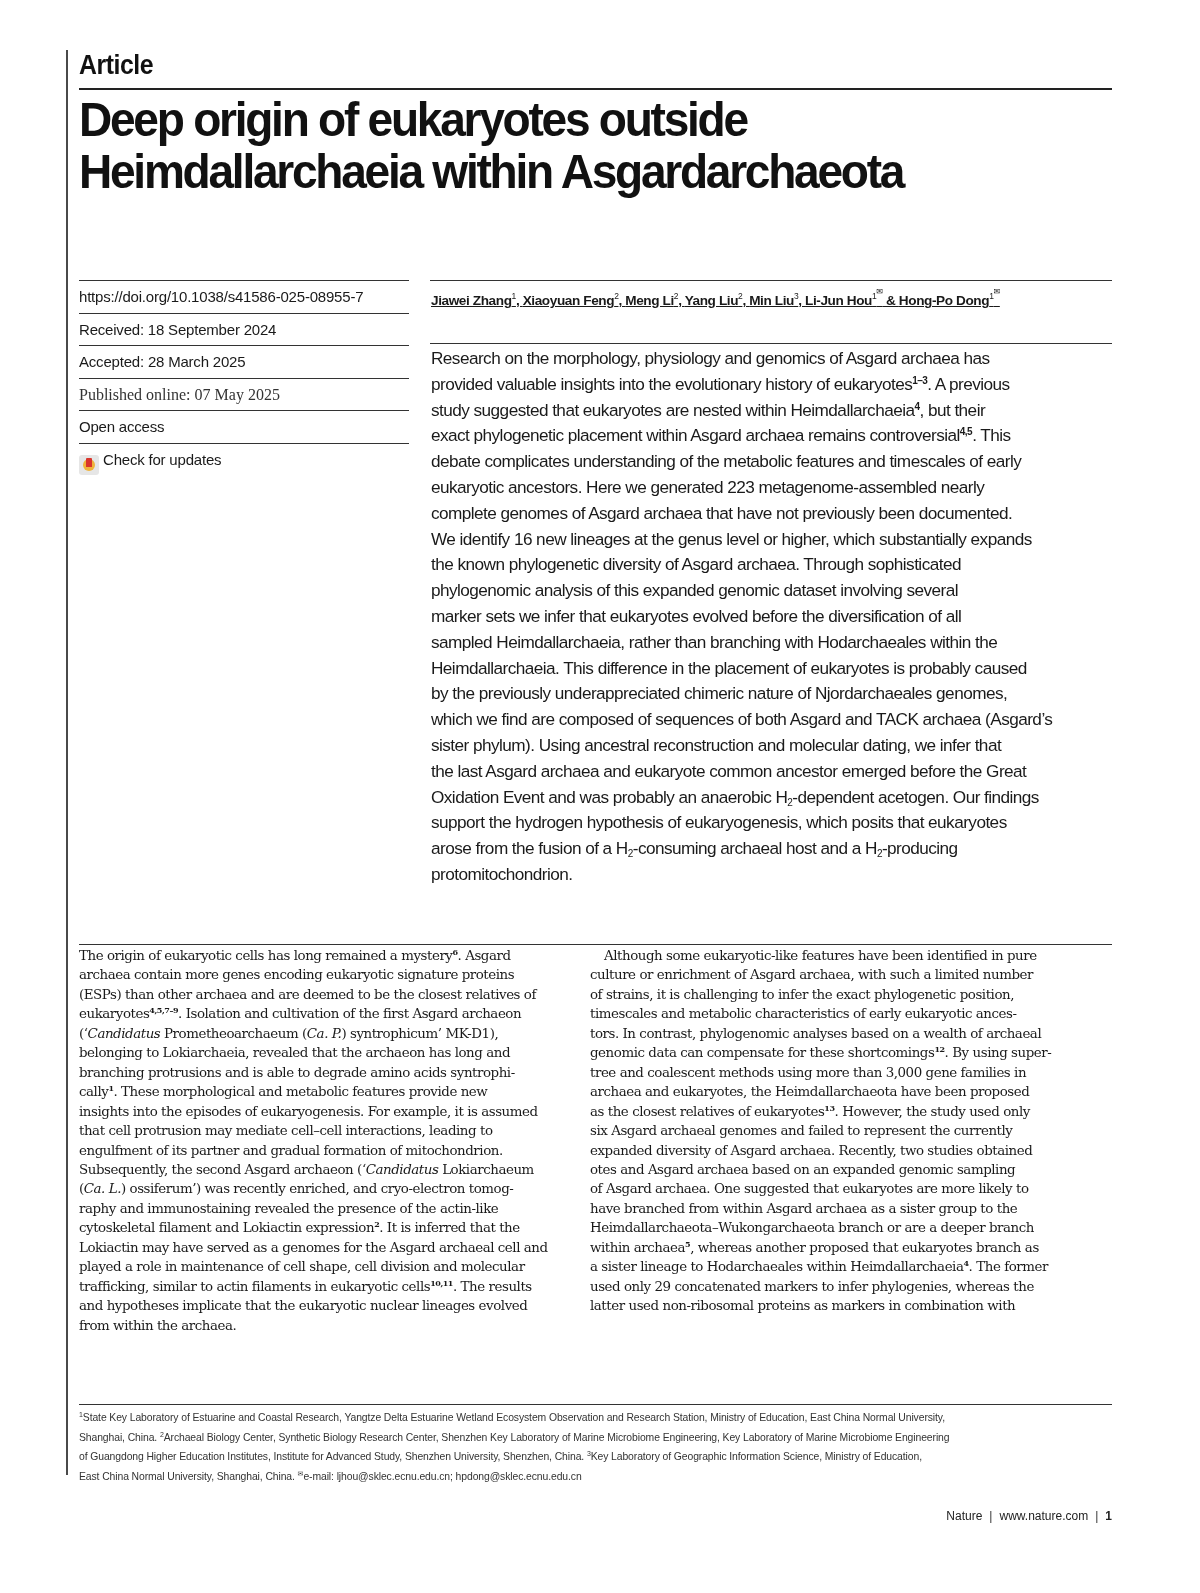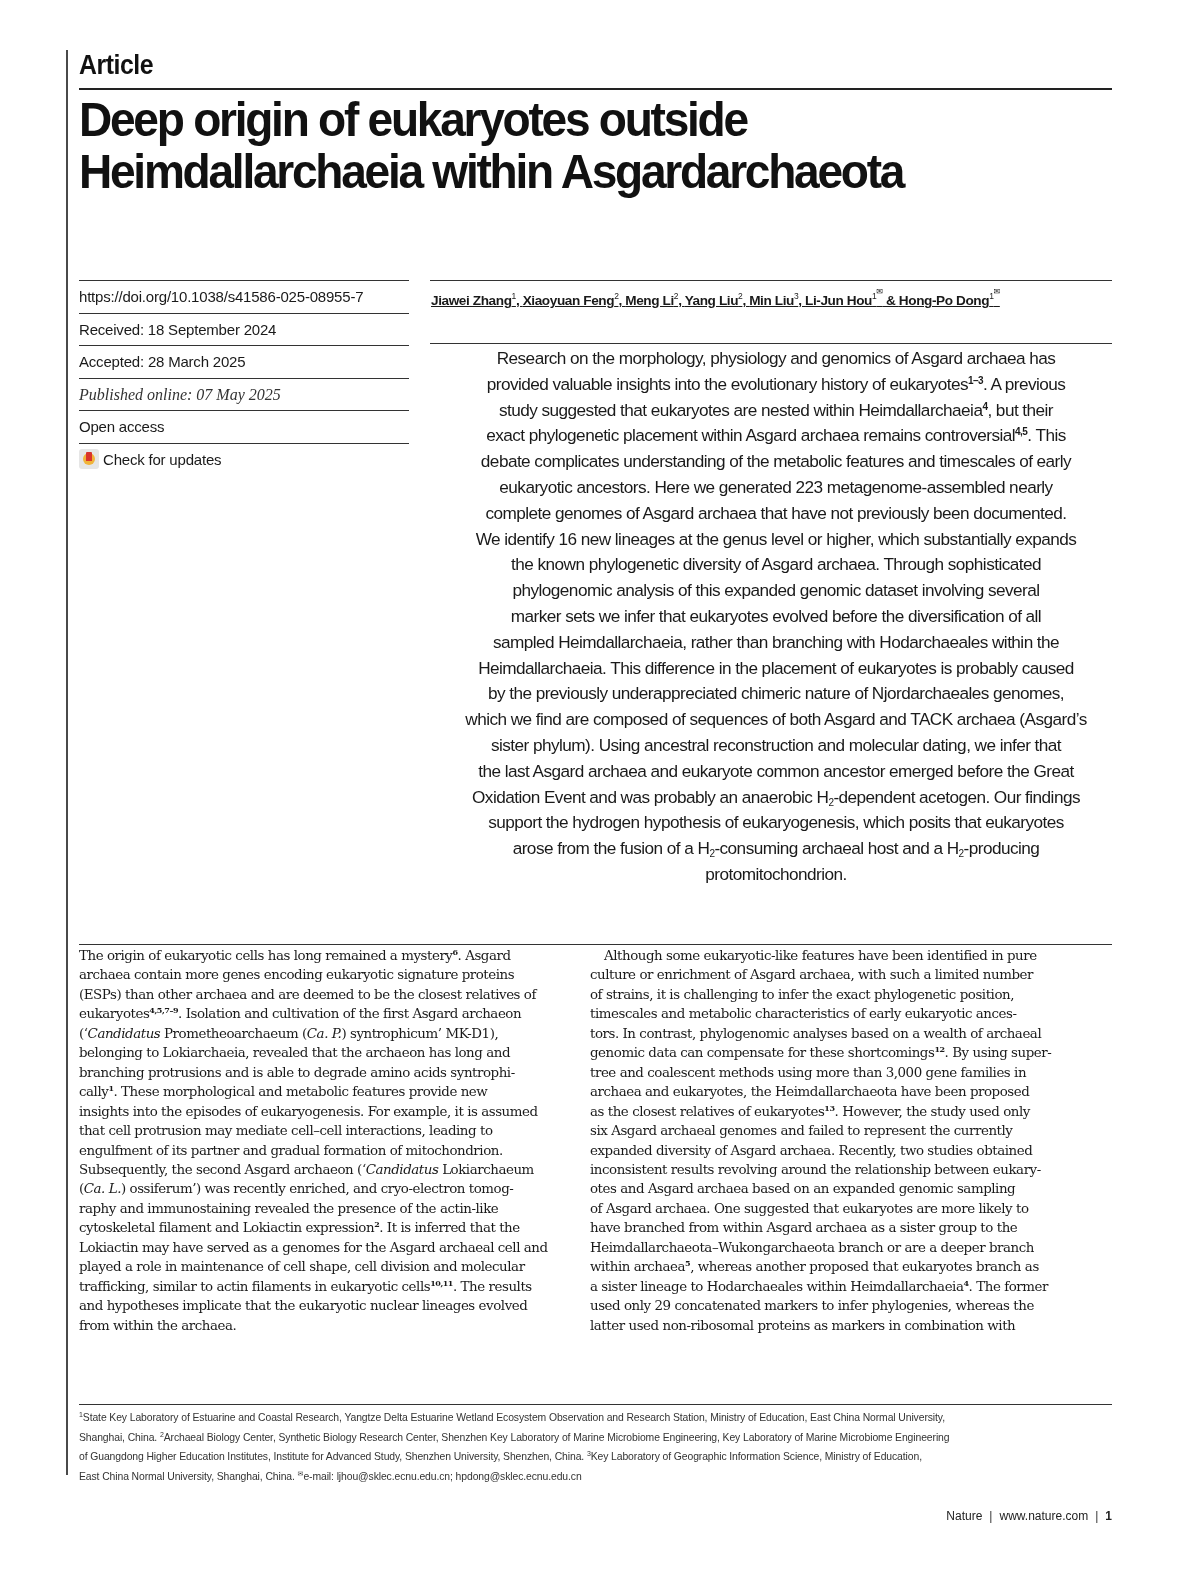--- a/index.html
+++ b/index.html
@@ -5,32 +5,32 @@
   html, body { margin: 0; padding: 0; background: #ffffff; }
   body { width: 1200px; height: 1593px; position: relative; overflow: hidden; color: #1a1a1a; }
   .vrule { position: absolute; left: 66px; top: 50px; width: 1.5px; height: 1425px; background: #4a4a4a; }
 
   .kicker { position: absolute; left: 79px; top: 50px; font-family: "Liberation Sans", sans-serif; font-weight: bold; font-size: 27px; letter-spacing: -0.5px; color: #111; transform: scaleX(0.92); transform-origin: left; }
   .hr-top { position: absolute; left: 79px; top: 88px; width: 1033px; height: 1.5px; background: #222; }
   .title { position: absolute; left: 79px; top: 93px; width: 1060px; font-family: "Liberation Sans", sans-serif; font-weight: bold; font-size: 49px; line-height: 52px; letter-spacing: -2.4px; color: #111; transform: scaleX(0.94); transform-origin: left; margin: 0; }
 
   .meta { position: absolute; left: 79px; top: 280px; width: 330px; font-family: "Liberation Sans", sans-serif; font-size: 15px; color: #1a1a1a; }
   .meta-row { border-top: 1px solid #333; height: 31.5px; line-height: 31px; white-space: nowrap; font-weight: 500; letter-spacing: -0.2px; }
-  .meta-row.serif { font-family: "Liberation Serif", serif; font-size: 16px; color: #333; font-weight: normal; letter-spacing: 0; font-style: italic; }
-  .cfu { display: flex; align-items: center; gap: 4px; }
+  .meta-row.serif { font-family: "Liberation Serif", serif; font-size: 16px; color: #333; font-weight: normal; letter-spacing: 0; }
+  .cfu { display: flex; align-items: flex-end; gap: 4px; }
   .cfu-icon { width: 20px; height: 20px; border-radius: 3px; background: #e6e6e6; position: relative; display: inline-block; }
   .cfu-icon::before { content: ""; position: absolute; left: 4px; top: 4px; width: 12px; height: 12px; border-radius: 50%; background: #f0b43a; }
   .cfu-icon::after { content: ""; position: absolute; left: 7px; top: 3px; width: 6px; height: 9px; background: #d9342b; border-radius: 1px 1px 0 0; }
 
   .authors-line { position: absolute; left: 430px; top: 280px; width: 682px; height: 1px; background: #333; }
   .authors { position: absolute; left: 431px; top: 287px; width: 690px; font-family: "Liberation Sans", sans-serif; font-size: 13.6px; font-weight: bold; letter-spacing: -0.4px; white-space: nowrap; color: #1a1a1a; text-decoration: underline; }
   .authors sup { font-size: 8.5px; font-weight: normal; }
 
   .abs-line { position: absolute; left: 430px; top: 343px; width: 682px; height: 1px; background: #333; }
-  .abstract { position: absolute; left: 431px; top: 346px; width: 690px; font-family: "Liberation Sans", sans-serif; font-size: 17.2px; line-height: 25.8px; letter-spacing: -0.55px; color: #1a1a1a; margin: 0; text-align: center; }
+  .abstract { position: absolute; left: 431px; top: 346px; width: 690px; font-family: "Liberation Sans", sans-serif; font-size: 17.2px; line-height: 25.8px; letter-spacing: -0.55px; color: #1a1a1a; margin: 0; }
   .abstract .ln { display: block; white-space: nowrap; }
   sup.ref { font-size: 10px; vertical-align: 6px; line-height: 0; font-weight: bold; }
   sub.h { font-size: 10px; vertical-align: -3px; line-height: 0; }
 
   .body-line { position: absolute; left: 79px; top: 944px; width: 1033px; height: 1px; background: #333; }
   .col { position: absolute; top: 946px; width: 508px; font-family: "DejaVu Serif", serif; font-size: 13.4px; line-height: 19.45px; letter-spacing: -0.45px; color: #1a1a1a; margin: 0; }
   .col .ln { display: block; white-space: nowrap; }
   .col.left { left: 79px; }
   .col.right { left: 590px; }
   .col sup.ref { font-size: 8px; vertical-align: 5px; }
@@ -125,21 +125,20 @@
     <span class="ln">culture or enrichment of Asgard archaea, with such a limited number</span>
     <span class="ln">of strains, it is challenging to infer the exact phylogenetic position,</span>
     <span class="ln">timescales and metabolic characteristics of early eukaryotic ances-</span>
     <span class="ln">tors. In contrast, phylogenomic analyses based on a wealth of archaeal</span>
     <span class="ln">genomic data can compensate for these shortcomings<sup class="ref">12</sup>. By using super-</span>
     <span class="ln">tree and coalescent methods using more than 3,000 gene families in</span>
     <span class="ln">archaea and eukaryotes, the Heimdallarchaeota have been proposed</span>
     <span class="ln">as the closest relatives of eukaryotes<sup class="ref">13</sup>. However, the study used only</span>
     <span class="ln">six Asgard archaeal genomes and failed to represent the currently</span>
     <span class="ln">expanded diversity of Asgard archaea. Recently, two studies obtained</span>
-    <span class="ln">inconsistent results revolving around the relationship between eukary-</span>
     <span class="ln">otes and Asgard archaea based on an expanded genomic sampling</span>
     <span class="ln">of Asgard archaea. One suggested that eukaryotes are more likely to</span>
     <span class="ln">have branched from within Asgard archaea as a sister group to the</span>
     <span class="ln">Heimdallarchaeota–Wukongarchaeota branch or are a deeper branch</span>
     <span class="ln">within archaea<sup class="ref">5</sup>, whereas another proposed that eukaryotes branch as</span>
     <span class="ln">a sister lineage to Hodarchaeales within Heimdallarchaeia<sup class="ref">4</sup>. The former</span>
     <span class="ln">used only 29 concatenated markers to infer phylogenies, whereas the</span>
     <span class="ln">latter used non-ribosomal proteins as markers in combination with</span>
   </p>
 

